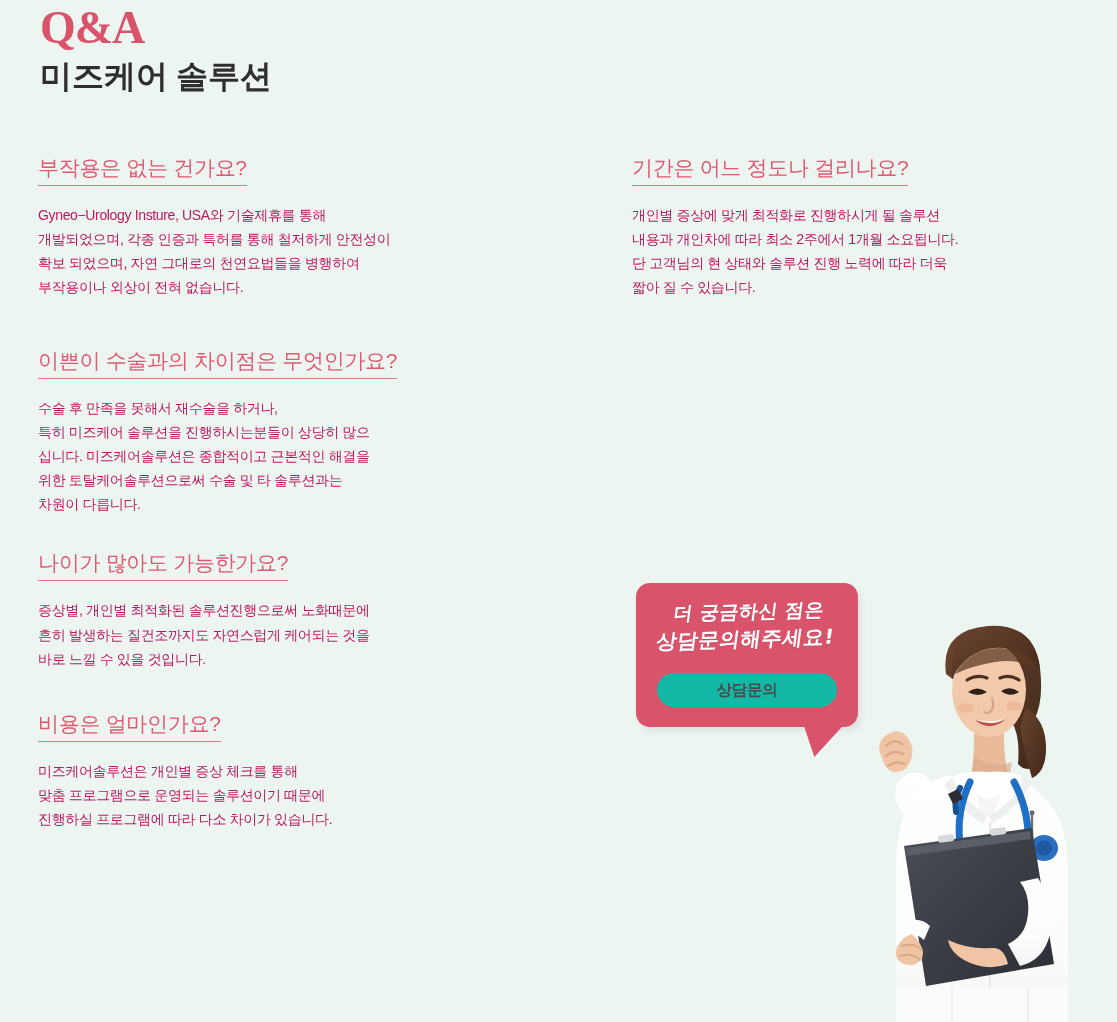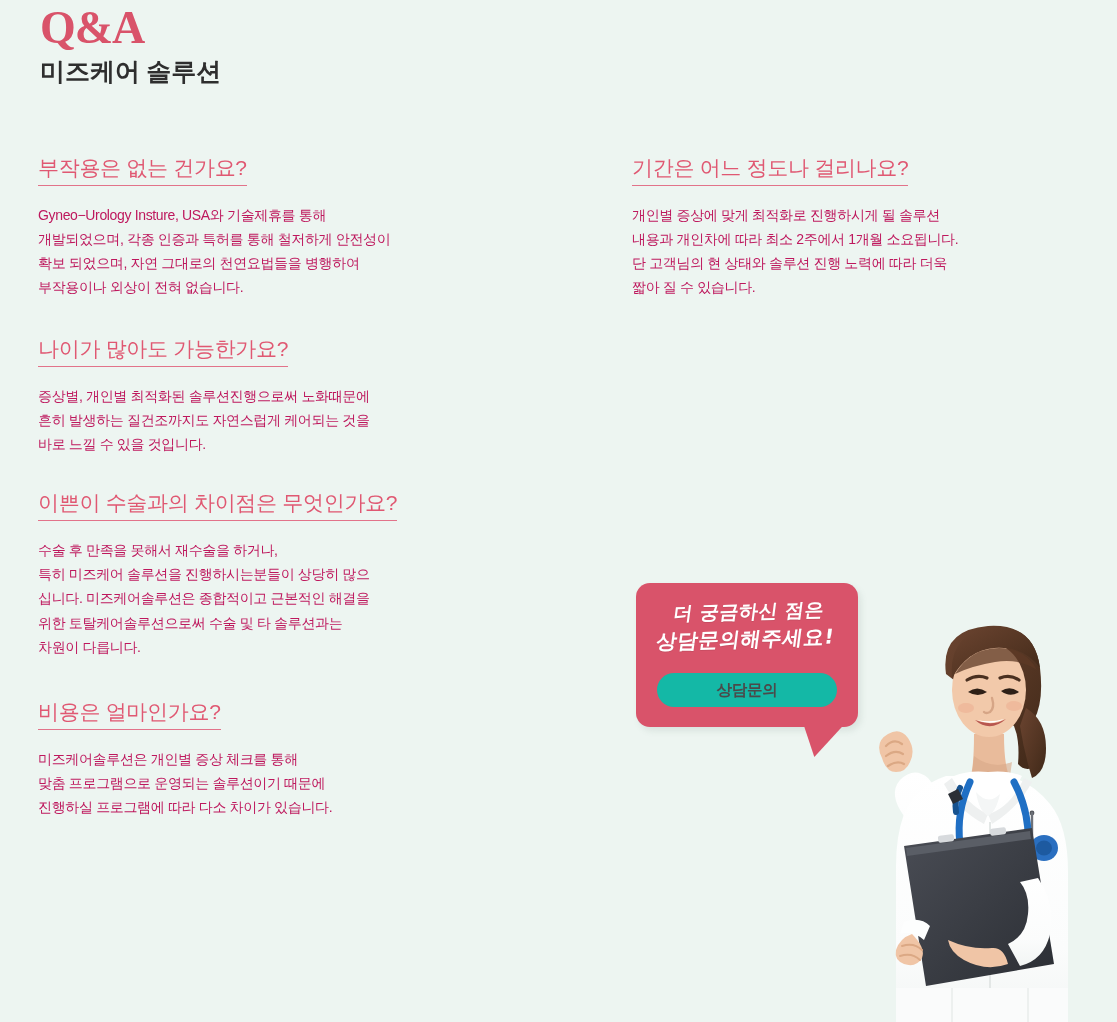--- a/index.html
+++ b/index.html
@@ -17,21 +17,21 @@
 
   
   #header { position:absolute; left:40px; top:4px; }
   #qa-logo {
     font-family:"Liberation Serif","DejaVu Serif",serif;
     font-size:46px; font-weight:700;
     color:#d9536a; letter-spacing:-1px; line-height:1.05;
   }
   #brand-title {
     font-family:"Liberation Serif","DejaVu Serif",serif;
-    font-size:25px; font-weight:700;
+    font-size:32px; font-weight:700;
     color:#2e2e2e; letter-spacing:0px;
     line-height:1.25; margin-top:4px;
   }
 
   
   .column { position:absolute; top:155px; }
   #col-left  { left:38px;  width:500px; }
   #col-right { left:632px; width:460px; }
 
   .qa-item { margin-bottom:34px; }
@@ -48,21 +48,21 @@
   .qa-answer {
     margin-top:17px;
     font-size:14px;
     color:#be185d;
     line-height:1.72;
     letter-spacing:-0.35px;
   }
   .qa-answer .ln { display:block; white-space:nowrap; }
 
   
-  #col-left  .qa-item:nth-child(1){ margin-bottom:36px; }
+  #col-left  .qa-item:nth-child(1){ margin-bottom:48px; }
   #col-left  .qa-item:nth-child(2){ margin-bottom:34px; }
   #col-left  .qa-item:nth-child(3){ margin-bottom:40px; }
   #col-right .qa-item:nth-child(1){ margin-bottom:40px; }
 
   
   #bubble-wrap { position:absolute; left:636px; top:583px; width:222px; }
   #bubble {
     position:relative;
     width:222px; height:144px;
     background:#d9536a;
@@ -131,36 +131,36 @@
       <div class="qa-question">부작용은 없는 건가요?</div>
       <div class="qa-answer">
         <span class="ln">Gyneo−Urology Insture, USA와 기술제휴를 통해</span>
         <span class="ln">개발되었으며, 각종 인증과 특허를 통해 철저하게 안전성이</span>
         <span class="ln">확보 되었으며, 자연 그대로의 천연요법들을 병행하여</span>
         <span class="ln">부작용이나 외상이 전혀 없습니다.</span>
       </div>
     </div>
 
     <div class="qa-item">
-      <div class="qa-question">나이가 많아도 가능한가요?</div>
-      <div class="qa-answer">
-        <span class="ln">증상별, 개인별 최적화된 솔루션진행으로써 노화때문에</span>
-        <span class="ln">흔히 발생하는 질건조까지도 자연스럽게 케어되는 것을</span>
-        <span class="ln">바로 느낄 수 있을 것입니다.</span>
-      </div>
-    </div>
-
-    <div class="qa-item">
       <div class="qa-question">이쁜이 수술과의 차이점은 무엇인가요?</div>
       <div class="qa-answer">
         <span class="ln">수술 후 만족을 못해서 재수술을 하거나,</span>
         <span class="ln">특히 미즈케어 솔루션을 진행하시는분들이 상당히 많으</span>
         <span class="ln">십니다. 미즈케어솔루션은 종합적이고 근본적인 해결을</span>
         <span class="ln">위한 토탈케어솔루션으로써 수술 및 타 솔루션과는</span>
         <span class="ln">차원이 다릅니다.</span>
+      </div>
+    </div>
+
+    <div class="qa-item">
+      <div class="qa-question">나이가 많아도 가능한가요?</div>
+      <div class="qa-answer">
+        <span class="ln">증상별, 개인별 최적화된 솔루션진행으로써 노화때문에</span>
+        <span class="ln">흔히 발생하는 질건조까지도 자연스럽게 케어되는 것을</span>
+        <span class="ln">바로 느낄 수 있을 것입니다.</span>
       </div>
     </div>
 
     <div class="qa-item">
       <div class="qa-question">비용은 얼마인가요?</div>
       <div class="qa-answer">
         <span class="ln">미즈케어솔루션은 개인별 증상 체크를 통해</span>
         <span class="ln">맞춤 프로그램으로 운영되는 솔루션이기 때문에</span>
         <span class="ln">진행하실 프로그램에 따라 다소 차이가 있습니다.</span>
       </div>

